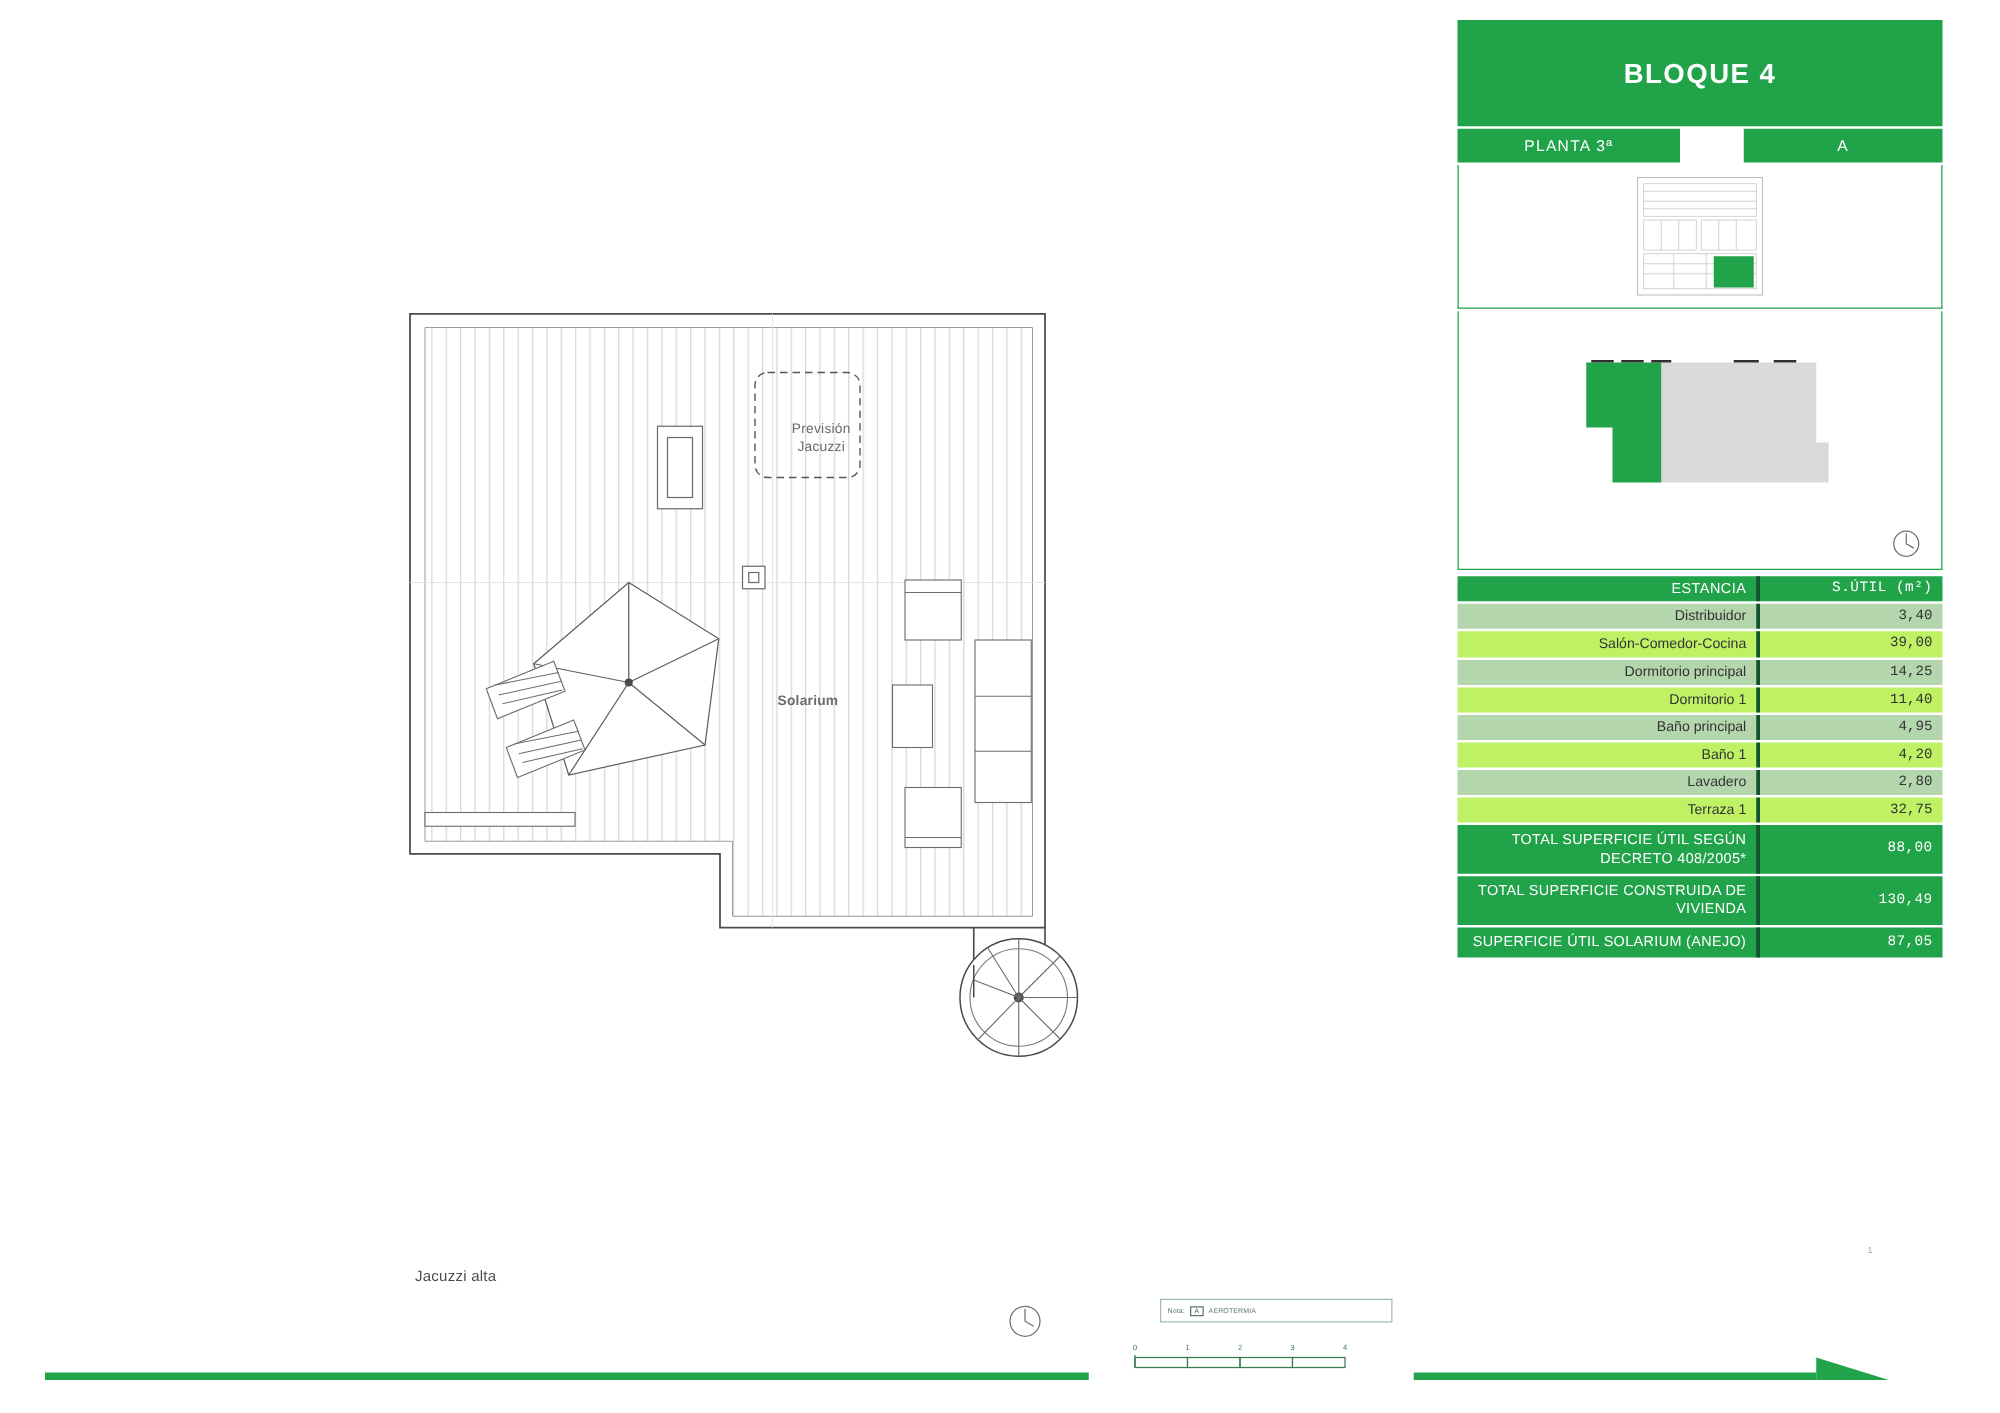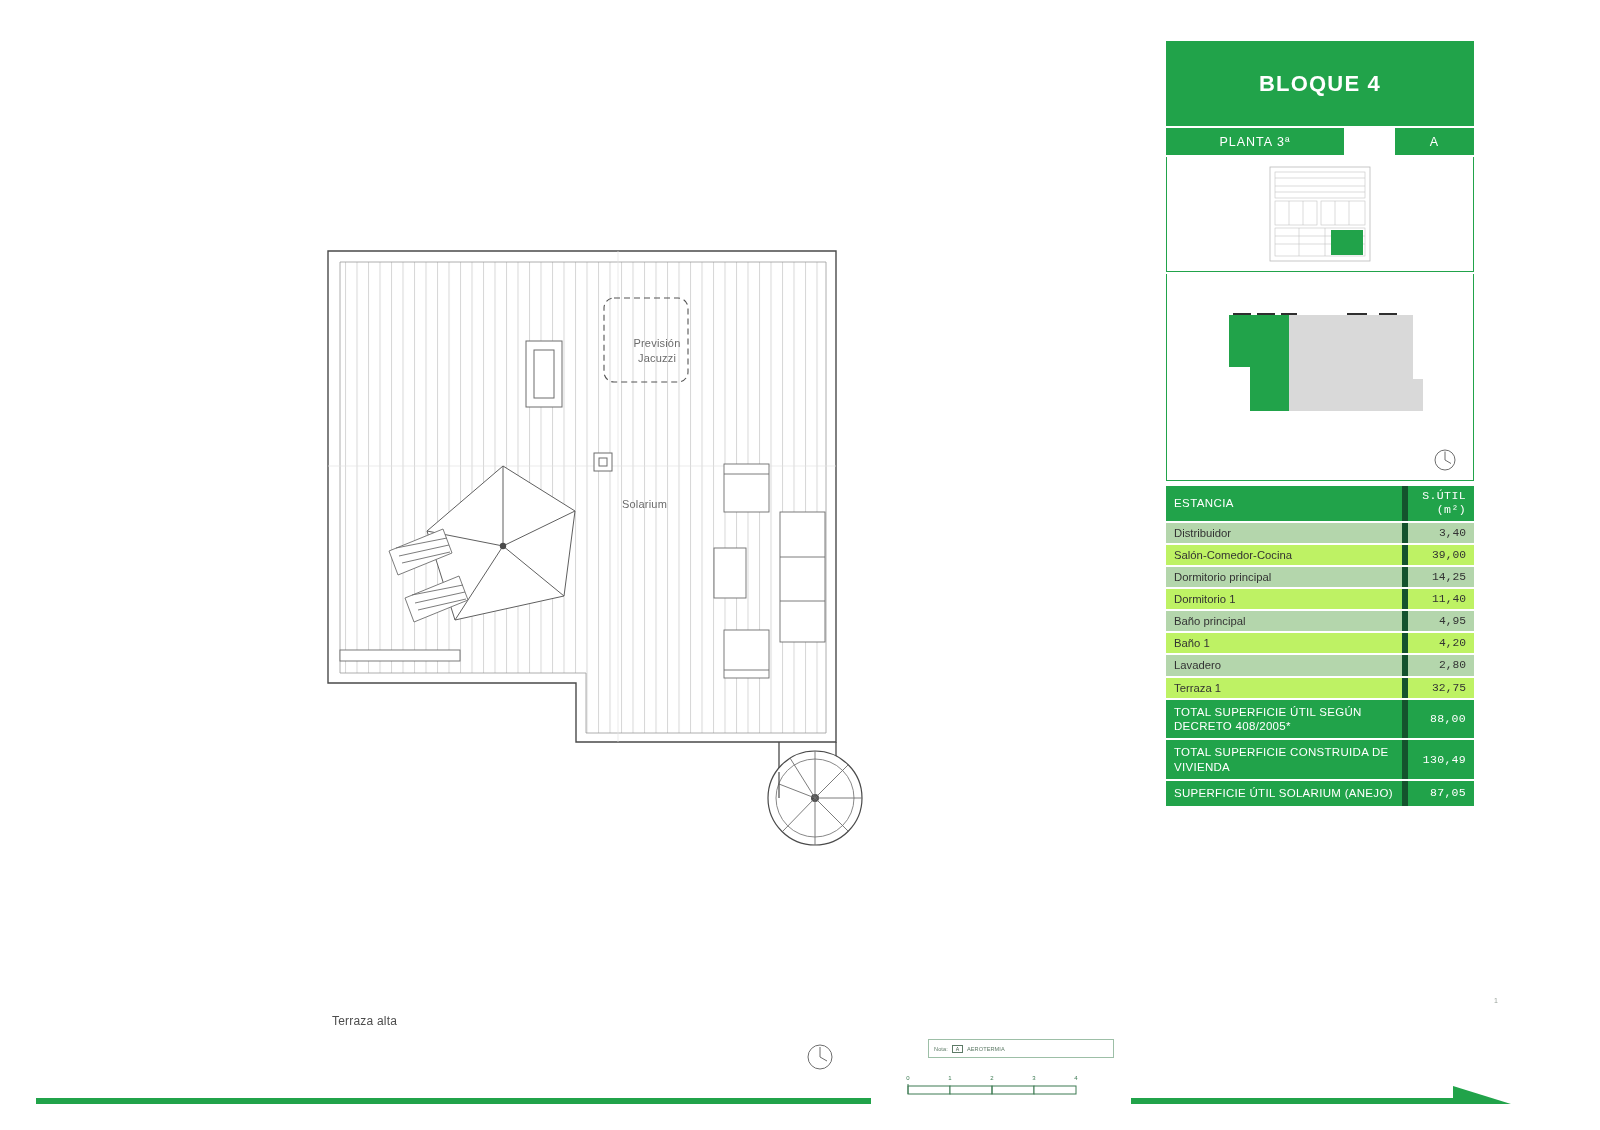--- a/index.html
+++ b/index.html
@@ -28,21 +28,21 @@
     font-size: 11px;
     color: #6b6b6b;
     letter-spacing: .2px;
     white-space: nowrap;
   }
   #label-jacuzzi {
     left: 617px; top: 336px;
     text-align: center; width: 80px;
     line-height: 1.35;
   }
-  #label-solarium { left: 622px; top: 498px; }
+  #label-solarium { left: 622px; top: 555px; font-weight: bold; }
   #label-planta-alta {
     left: 332px; top: 1014px;
     font-size: 12px; color: #4d4d4d;
   }
 
   
   #compass-bottom {
     position: absolute; left: 806px; top: 1043px;
     width: 28px; height: 28px;
   }
@@ -80,22 +80,22 @@
     border-left: 58px solid #21A34A;
     border-top: 18px solid transparent;
   }
   #tiny-mark {
     position: absolute; left: 1494px; top: 997px;
     font-size: 7px; color: #9aa39c;
   }
 
   
   #panel {
-    position: absolute; left: 1166px; top: 41px;
-    width: 308px;
+    position: absolute; left: 1166px; top: 16px;
+    width: 388px;
   }
   .green { background: #21A34A; color: #ffffff; }
 
   #panel-title {
     height: 85px;
     display: flex; align-items: center; justify-content: center;
     font-size: 22px; font-weight: bold; letter-spacing: 1.2px;
   }
   #panel-subrow {
     display: flex; height: 27px; margin-top: 2px; gap: 24px;
@@ -134,21 +134,21 @@
   #area-table td.name { width: 242px; color: #333; }
   #area-table td.val  { text-align: right; color: #333; font-family: Liberation Mono, monospace; }
   #area-table tr.head td { background: #21A34A; color: #fff; font-size: 11.5px; letter-spacing: .4px; }
   #area-table tr.shade td { background: #b4d6ac; }
   #area-table tr.plainrow td { background: #bef264; }
   #area-table tr.total td {
     background: #21A34A; color: #ffffff;
     font-size: 11.5px; letter-spacing: .3px;
     padding-top: 5px; padding-bottom: 5px;
   }
-  #area-table tr td.name { border-right: 6px solid #14532d; }
+  #area-table tr td.name { border-right: 3px solid #14532d; text-align: right; }
 </style>
 </head>
 <body>
 
 <div id="page">
 
   <div id="drawing">
 
     <svg id="plan-svg" width="1150" height="1130">
       <defs>
@@ -243,21 +243,21 @@
       </g>
     </svg>
 
     <div class="plan-label" id="label-jacuzzi">
       <span>Previsión</span><br>
       <span>Jacuzzi</span>
     </div>
 
     <div class="plan-label" id="label-solarium">Solarium</div>
 
-    <div class="plan-label" id="label-planta-alta">Terraza alta</div>
+    <div class="plan-label" id="label-planta-alta">Jacuzzi alta</div>
 
     <svg id="compass-bottom" viewBox="0 0 28 28">
       <circle cx="14" cy="14" r="12" fill="none" stroke="#6d6d6d" stroke-width="1"></circle>
       <line x1="14" y1="14" x2="14" y2="4" stroke="#6d6d6d" stroke-width="1"></line>
       <line x1="14" y1="14" x2="21" y2="18" stroke="#6d6d6d" stroke-width="1"></line>
     </svg>
 
     <div id="note-box">
       <span class="note-text">Nota:</span>
       <span class="note-badge">A</span>

